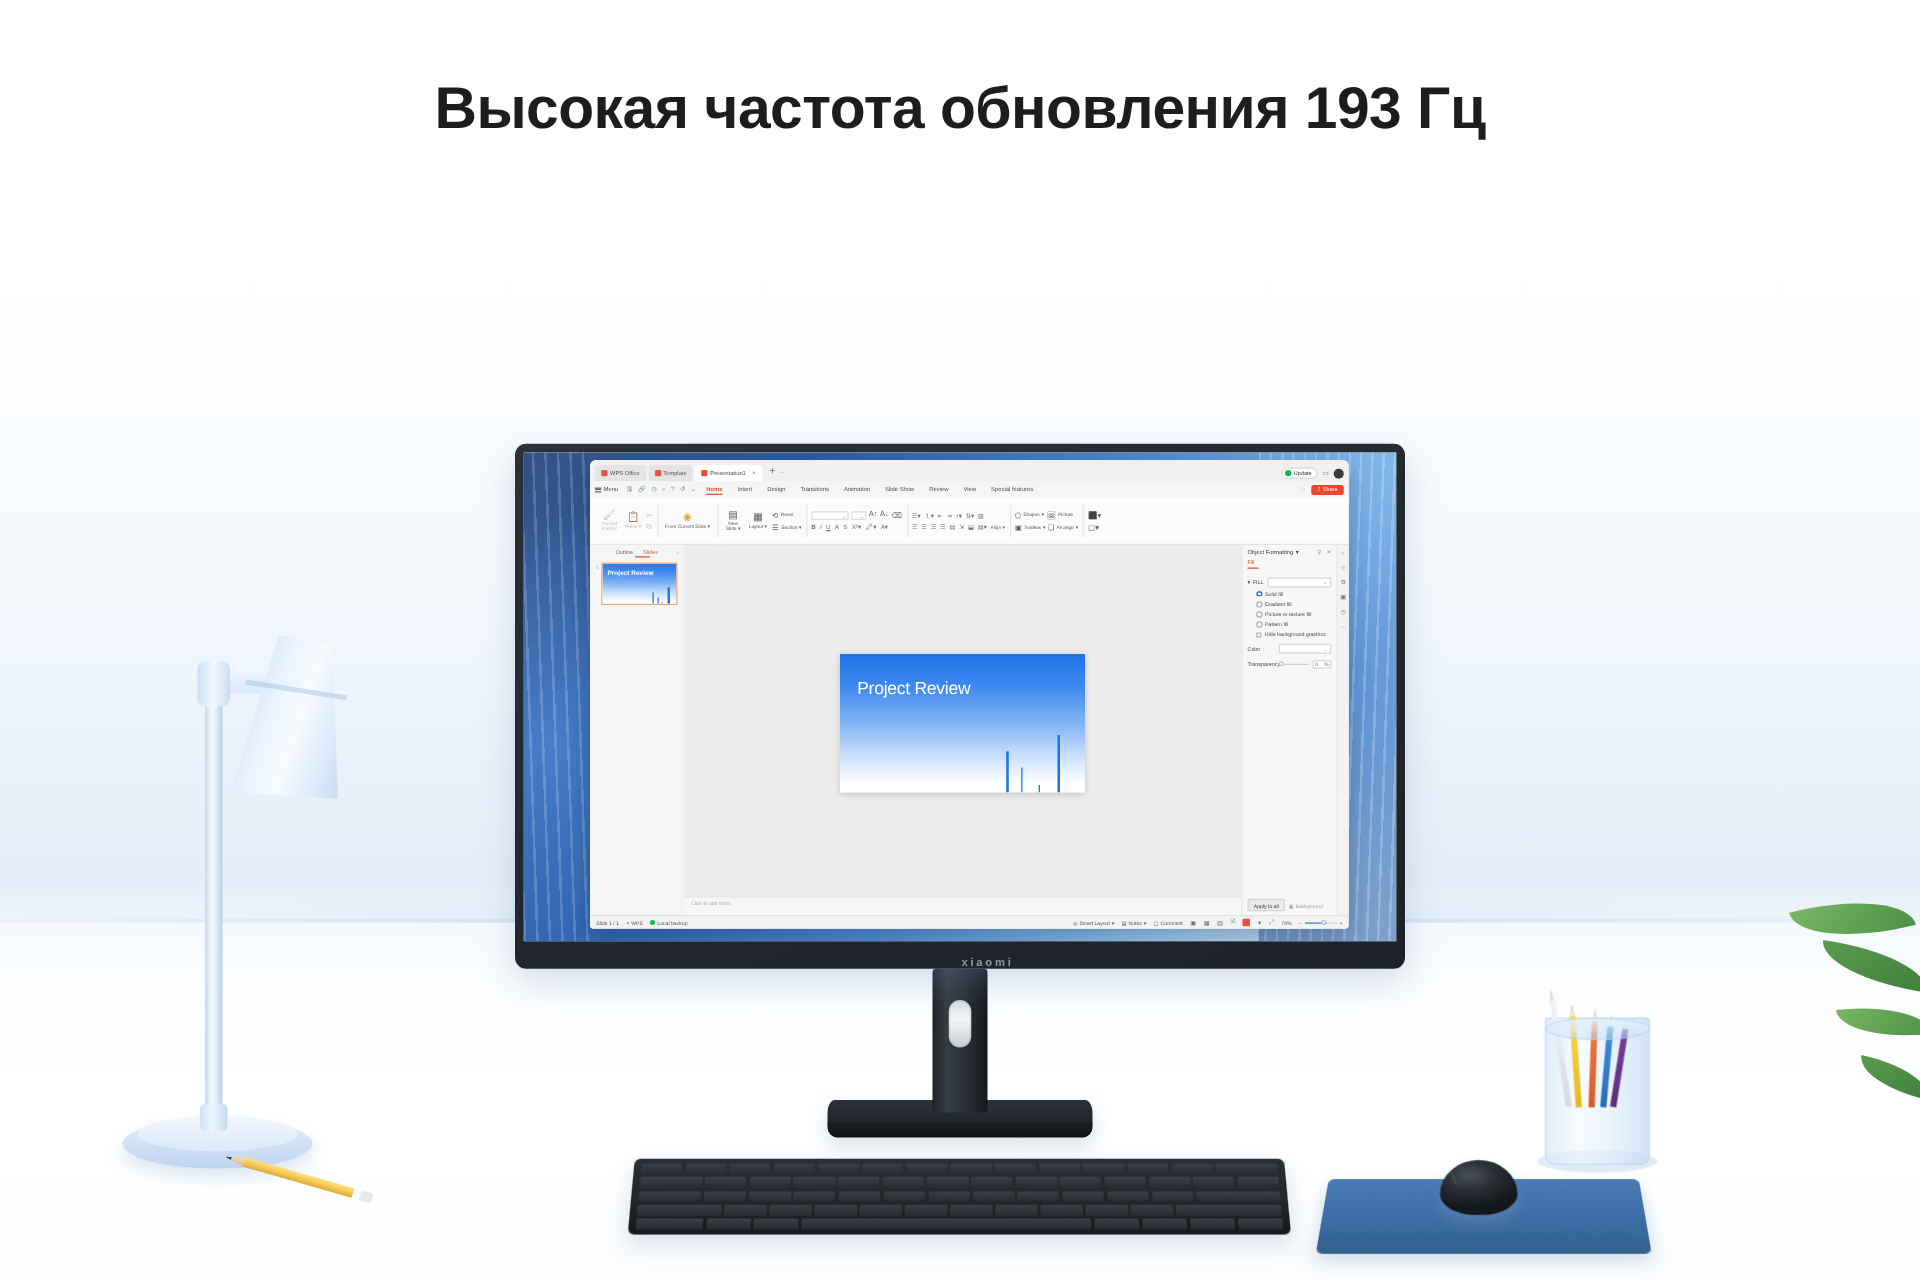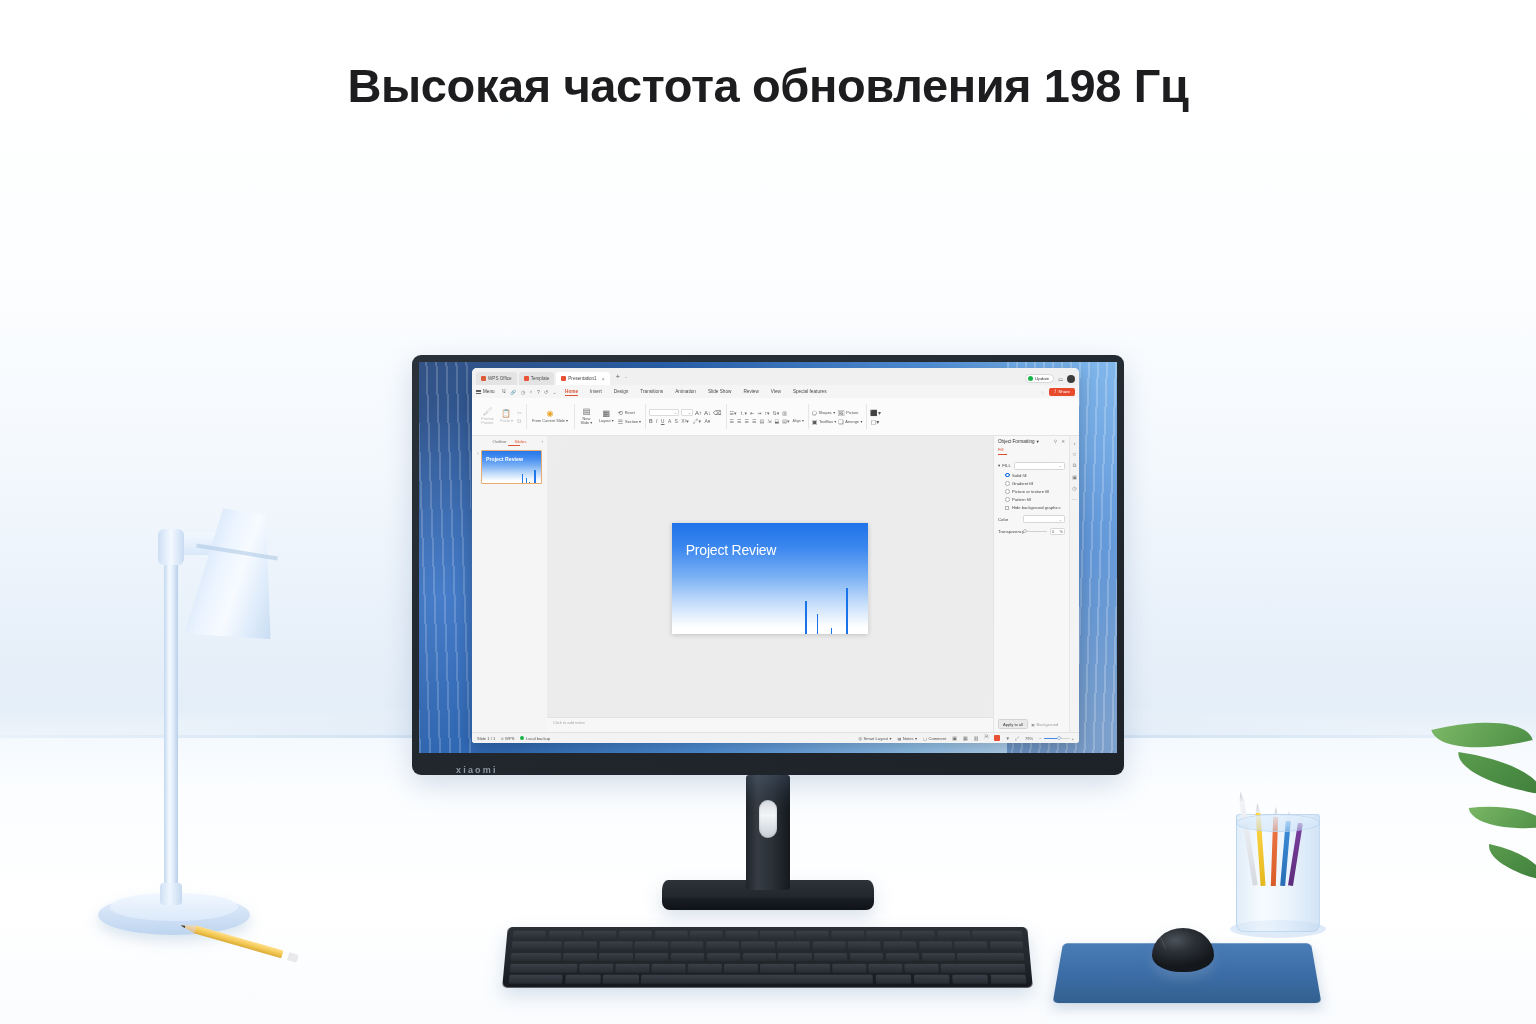--- a/index.html
+++ b/index.html
@@ -83,21 +83,21 @@
 
   
   .monitor { position: absolute; left: 412px; top: 355px; width: 712px; height: 420px; z-index: 20; }
   .bezel {
     position: absolute; inset: 0; border-radius: 9px;
     background: linear-gradient(160deg, #2b3138 0%, #242a31 40%, #1d2228 100%);
     box-shadow: 0 10px 28px rgba(110,140,175,.28);
     padding: 7px 7px 22px 7px;
   }
   .brand {
-    position: absolute; left: 0; right: 0; bottom: 0; text-align: left;
+    position: absolute; left: 0; right: 0; bottom: 0; text-align: center;
     font-size: 9px; letter-spacing: 2.2px; color: #8e98a3; font-weight: 600; padding-left: 44px;
   }
   .screen {
     position: absolute; left: 7px; top: 7px; right: 7px; bottom: 22px;
     overflow: hidden; background: #f2f2f2;
   }
   .wallpaper {
     position: absolute; inset: 0;
     background:
       radial-gradient(ellipse 50% 80% at 94% 45%, rgba(90,150,230,.85), rgba(90,150,230,0) 62%),
@@ -403,21 +403,21 @@
 </head>
 <body>
 
 <div class="scene">
   <div class="floor-glow"></div>
   <div class="desk"></div>
   <div class="desk-edge"></div>
 </div>
 
 <div class="headline-wrap">
-  <div class="headline">Высокая частота обновления 198 Гц</div>
+  <div class="headline">Высокая частота обновления 193 Гц</div>
 </div>
 
 <div class="lamp">
   <div class="lamp-base"></div>
   <div class="lamp-base-top"></div>
   <div class="lamp-pole"></div>
   <div class="lamp-collar"></div>
   <div class="lamp-arm"></div>
   <div class="lamp-joint"></div>
   <div class="lamp-shade"></div>

